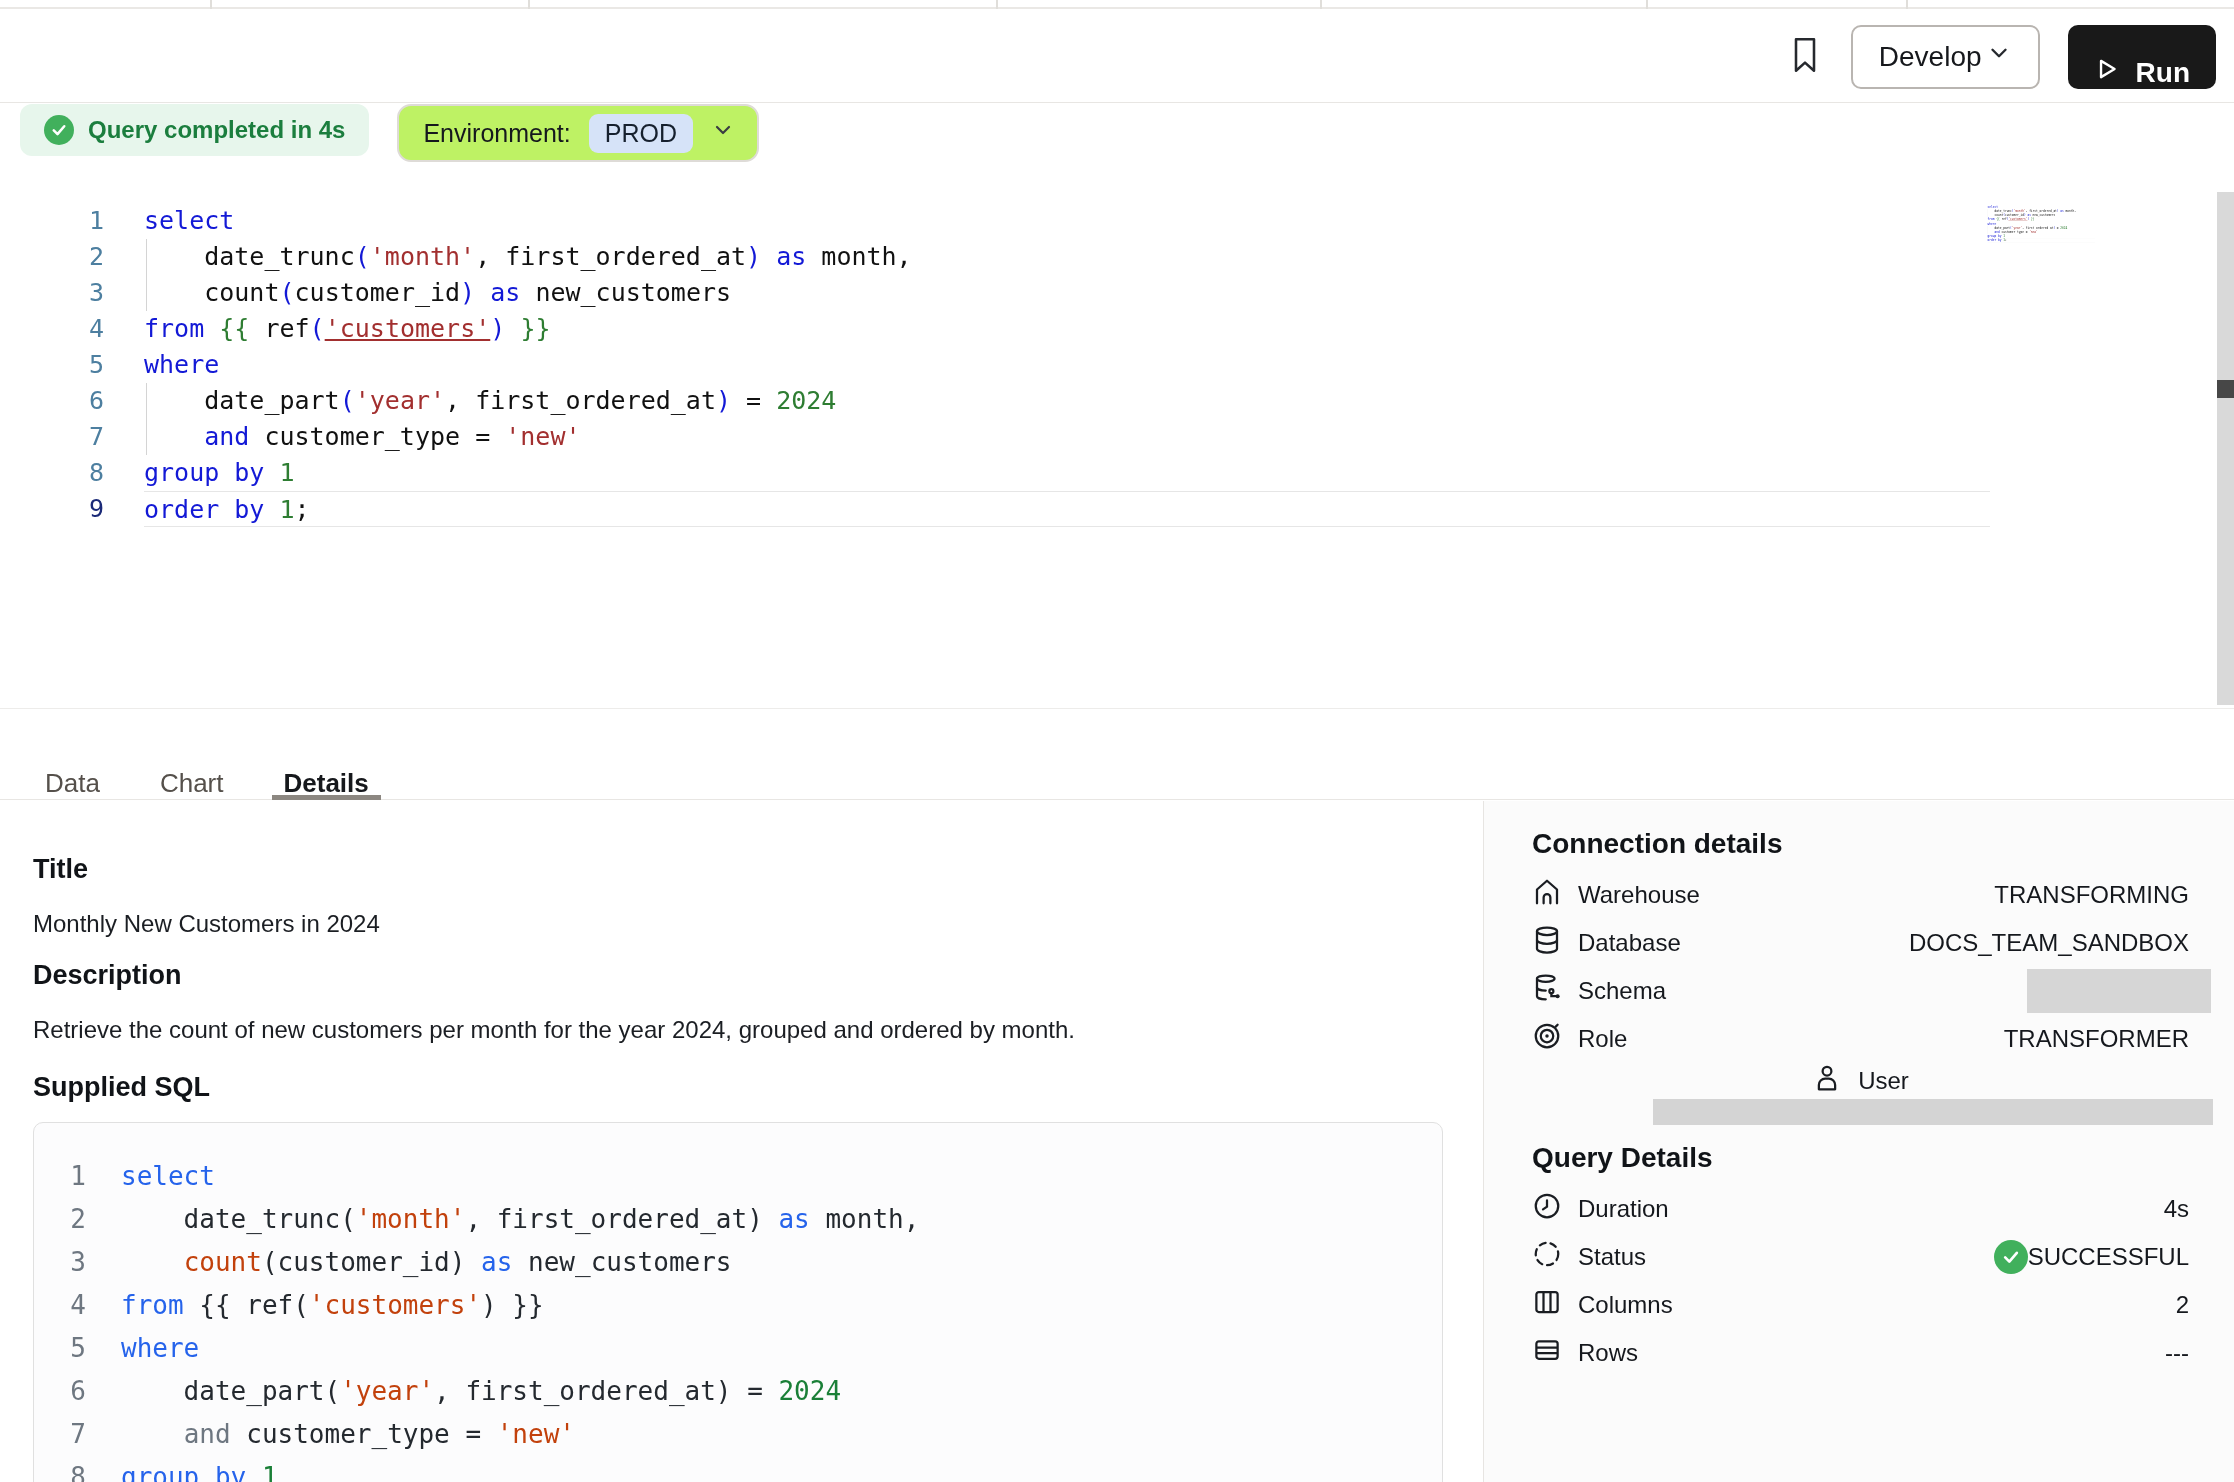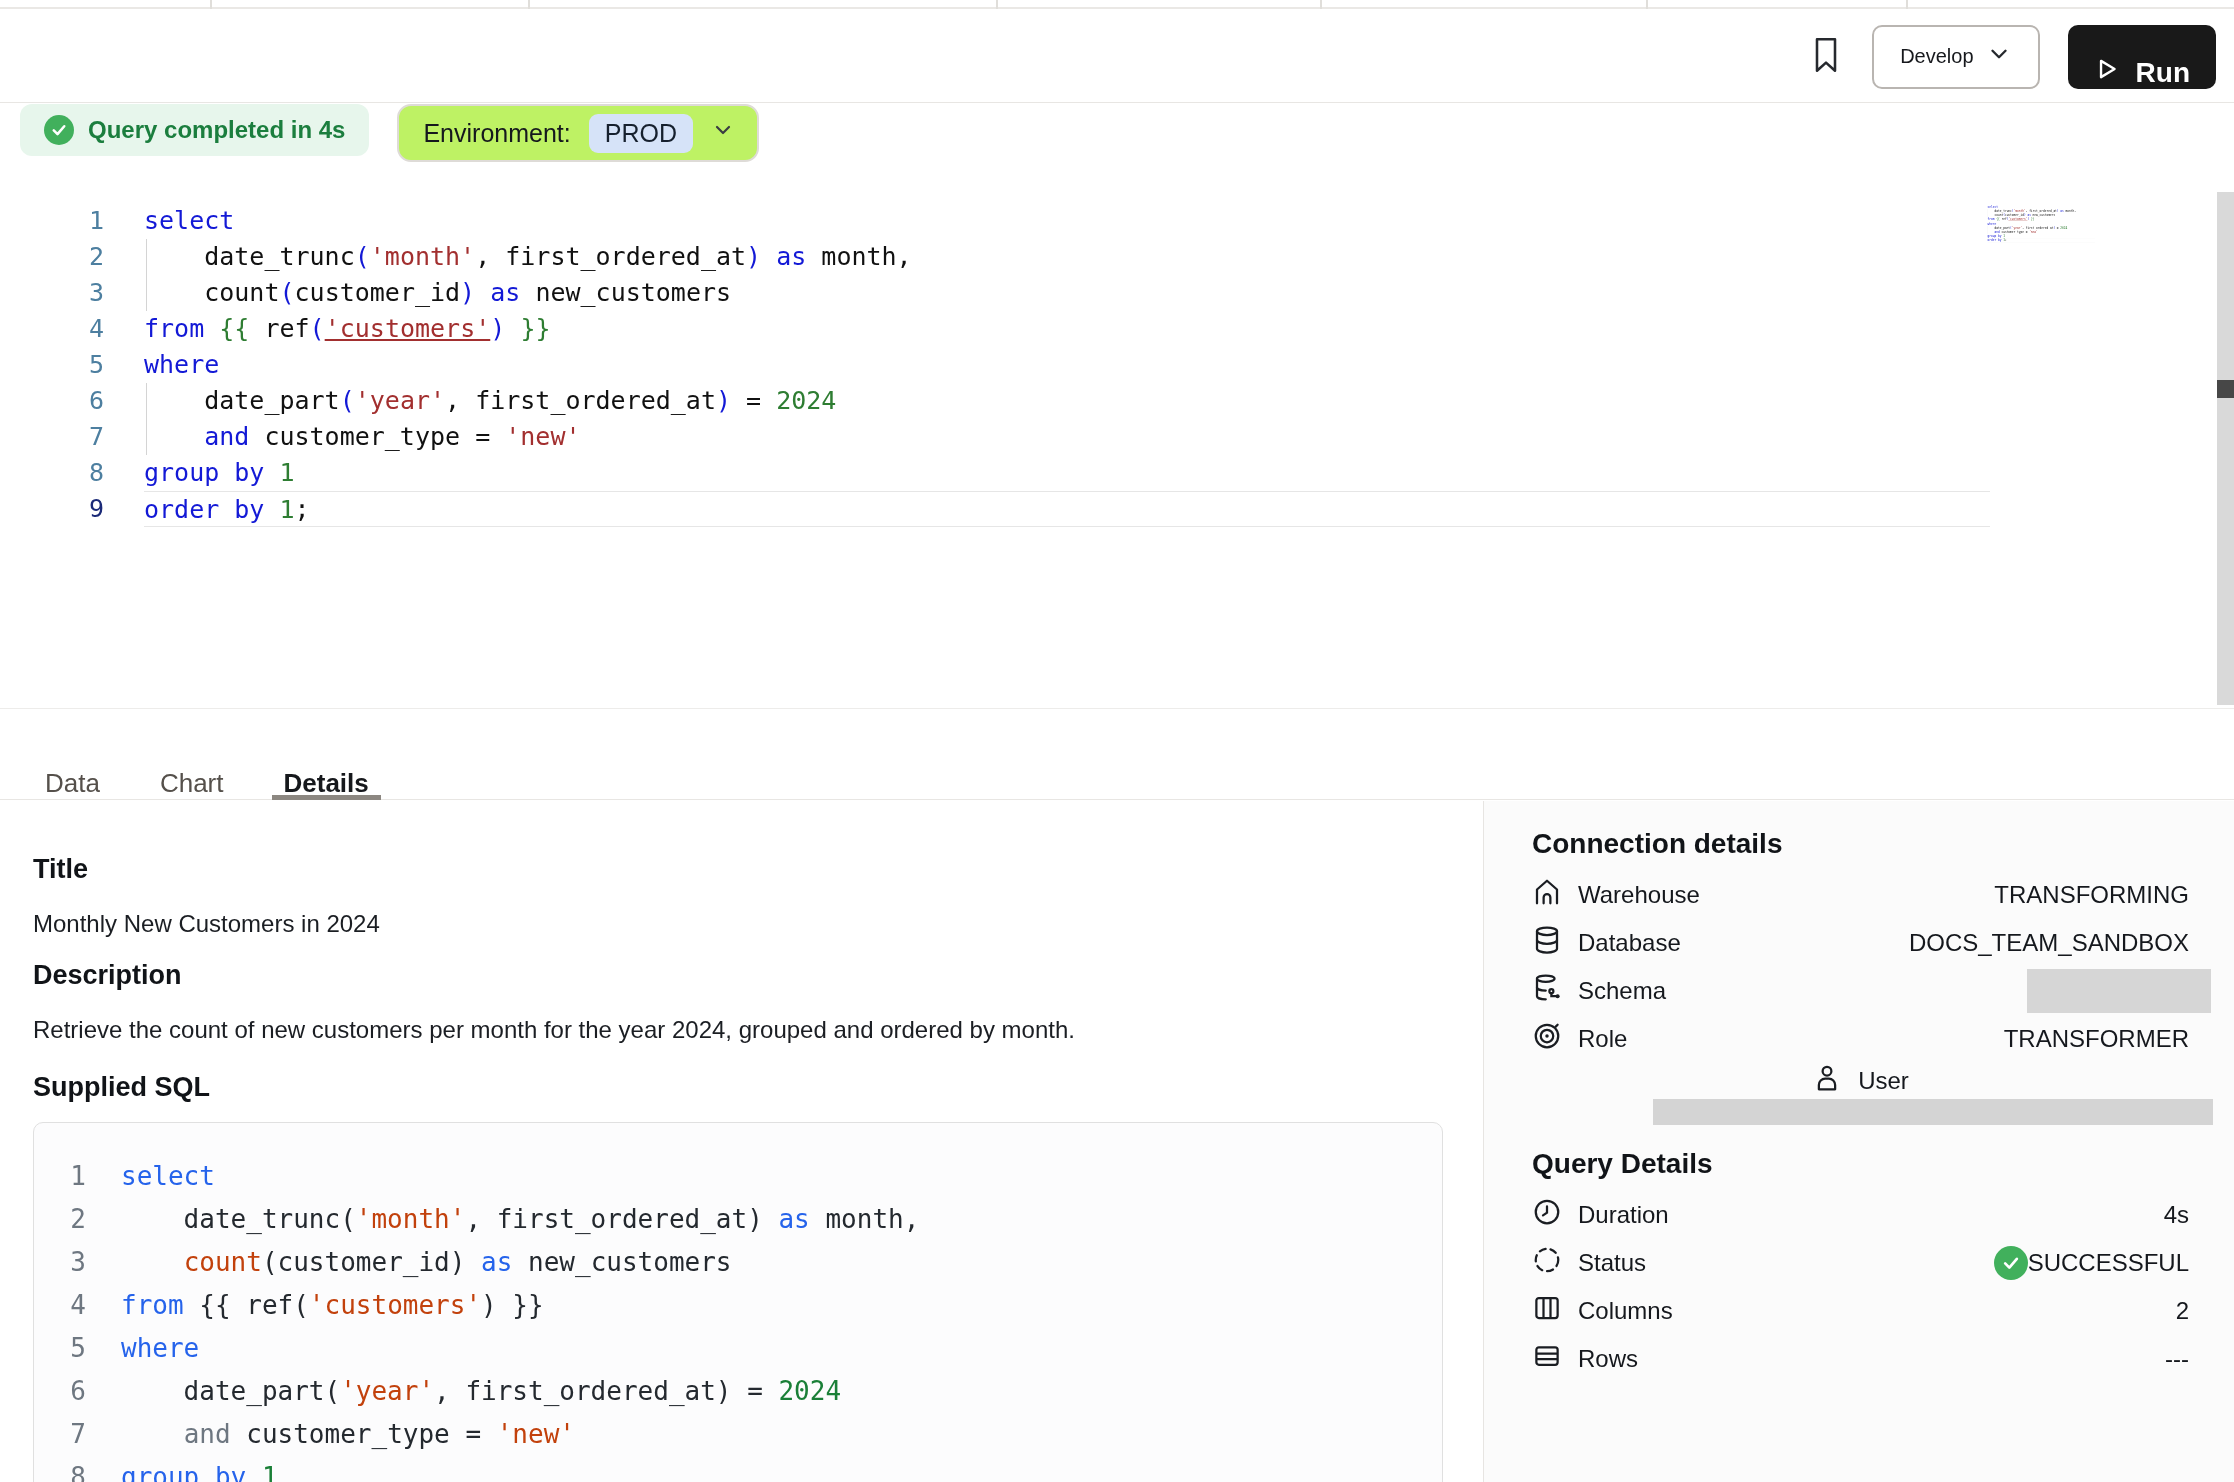--- a/index.html
+++ b/index.html
@@ -9,23 +9,23 @@
 
   
   .tabstrip { position:absolute; top:0; left:0; right:0; height:9px; background:#fff; border-bottom:2px solid #eae8e5; }
   .tabstrip .tdiv { position:absolute; top:0; width:2px; height:9px; background:#e0deda; }
 
   
   .toolbar { position:absolute; top:11px; left:0; right:0; height:92px; background:#fff;
              display:flex; align-items:center; justify-content:flex-end; gap:28px; padding-right:18px;
              border-bottom:1px solid #e8e6e3; }
   .icon-btn { background:none; border:none; cursor:pointer; display:flex; align-items:center; }
-  .btn-develop { display:flex; align-items:center; gap:12px; height:64px; padding:0 26px;
+  .btn-develop { display:flex; align-items:center; gap:4px; height:64px; padding:0 26px;
                  background:#fff; border:2px solid #b9b5b1; border-radius:10px;
-                 font-family:"Liberation Sans", sans-serif; font-size:20px; color:#16181c; cursor:pointer; }
+                 font-family:"Liberation Sans", sans-serif; font-size:28px; color:#16181c; cursor:pointer; }
   .btn-run { display:flex; align-items:flex-end; gap:16px; height:64px; padding:0 26px;
              background:#191919; border:none; border-radius:10px; color:#fff;
              font-family:"Liberation Sans", sans-serif; font-size:28px; font-weight:600; cursor:pointer; }
 
   
   .statusbar { position:absolute; top:104px; left:0; right:0; height:91px; background:#fff;
                display:flex; align-items:flex-start; gap:28px; padding-left:20px; }
   .pill-success { display:inline-flex; align-items:center; gap:14px; height:52px; padding:0 24px;
                   border-radius:12px; background:#e7f6ec; color:#1b7e3e; font-size:24px; font-weight:600; }
   .check-circle { width:30px; height:30px; border-radius:50%; background:#41b05c; display:flex; align-items:center; justify-content:center; flex:none; }
@@ -85,21 +85,21 @@
 
   
   .sidepanel { flex:none; width:752px; background:#fbfbfb; border-left:1px solid #e7e5e2;
                padding:26px 46px 0 48px; }
   .crow { display:flex; align-items:center; height:48px; font-size:24px; }
   .crow.tall { height:62px;flex-direction:column; }
   .crow .lbl { display:flex; align-items:center; gap:16px; color:#15181d; }
   .crow .lbl svg { flex:none; }
   .crow .val { margin-left:auto; color:#15181d; }
   .rows-block { margin-top:10px; }
-  .qd-title { margin-top:22px; }
+  .qd-title { margin-top:16px; }
   .redact-sm { margin-left:auto; width:184px; height:44px; background:#d6d6d6; margin-right:-22px; }
   .redact-lg { margin-left:auto; width:560px; height:56px; background:#d4d4d4; margin-right:-24px; }
   .badge-val { display:flex; align-items:center; margin-left:auto; color:#15181d; }
 </style>
 </head>
 <body>
 
 <div id="app">
 
   <div class="tabstrip">

